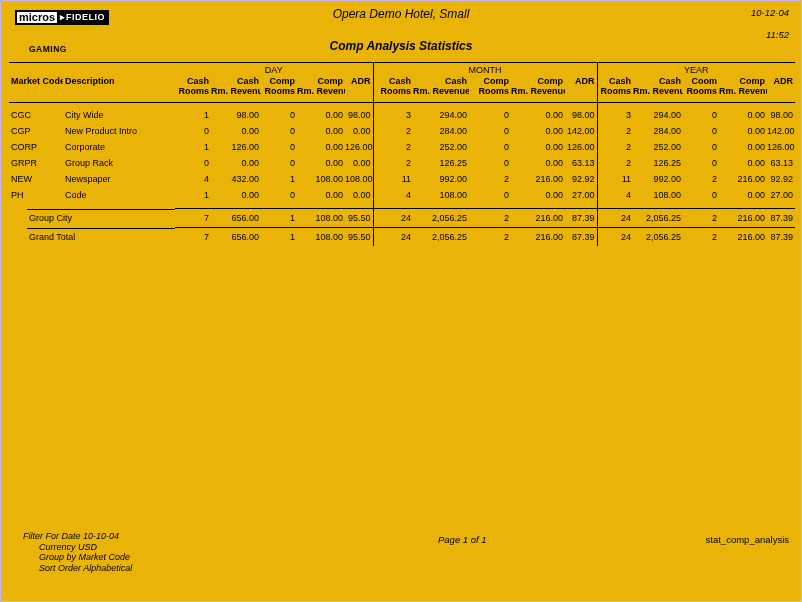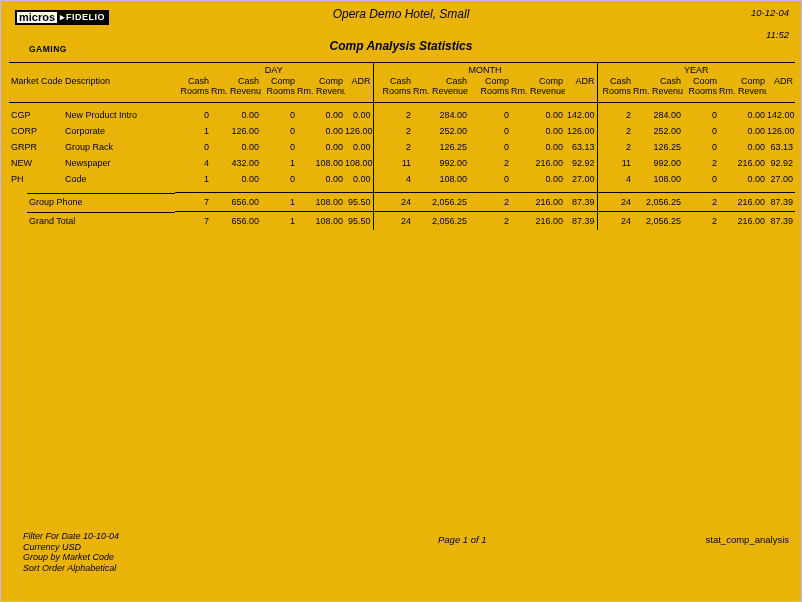--- a/index.html
+++ b/index.html
@@ -28,39 +28,39 @@
   
   table.report {
     position:absolute; top:61px; left:8px; width:786px;
     border-collapse:collapse; table-layout:fixed;
     font-size:9px; border-top:1px solid #000;
   }
   table.report th, table.report td { overflow:hidden; white-space:nowrap; }
   .group-th { text-align:center; font-weight:normal; font-size:9px; padding:2px 0 0 0; }
   .empty-th { padding:0; }
   .col-header-row th {
-    font-weight:normal; text-align:right; vertical-align:top;
+    font-weight:bold; text-align:right; vertical-align:top;
     padding:1px 2px 6px 0; border-bottom:1px solid #000; line-height:10px; font-size:9px;
   }
   .col-header-row th.h-left { text-align:left; padding-left:2px; }
   .div-left { border-left:1px solid #000; }
   tbody td { text-align:right; padding:0 2px 0 0; height:16px; font-size:9px; }
   tbody td.code, tbody td.desc { text-align:left; padding-left:2px; }
   tr.spacer td { height:4px; padding:0; }
   tr.spacer2 td { height:5px; padding:0; }
   tr.total-row td { height:18px; }
   td.total-label { text-align:left; position:relative; padding-left:20px; }
   td.total-label::before {
     content:""; position:absolute; left:18px; right:0; top:0;
     border-top:1px solid #000;
   }
   td.t-line { border-top:1px solid #000; }
   
   .footer-left { position:absolute; left:22px; top:530px; font-size:9px; font-style:italic; line-height:10.5px; }
-  .footer-left .indent { }
+  .footer-left .indent { margin-left:16px; }
   .footer-center { position:absolute; left:437px; top:533px; font-size:9.5px; font-style:italic; }
   .footer-right { position:absolute; right:12px; top:533px; font-size:9.5px; }
 </style>
 </head>
 <body>
 
 <div class="page">
 
   <div class="logo">
     <span class="logo-micros">micros</span>
@@ -168,20 +168,39 @@
           </th>
         </tr>
     </thead>
     <tbody>
         <tr class="spacer">
           <td colspan="7"></td>
           <td colspan="5" class="div-left"></td>
           <td colspan="5" class="div-left"></td>
         </tr>
         <tr>
+          <td class="code">CGC</td>
+          <td class="desc">City Wide</td>
+          <td class="">1</td>
+          <td class="">98.00</td>
+          <td class="">0</td>
+          <td class="">0.00</td>
+          <td class="">98.00</td>
+          <td class="div-left ">3</td>
+          <td class="">294.00</td>
+          <td class="">0</td>
+          <td class="">0.00</td>
+          <td class="">98.00</td>
+          <td class="div-left ">3</td>
+          <td class="">294.00</td>
+          <td class="">0</td>
+          <td class="">0.00</td>
+          <td class="">98.00</td>
+        </tr>
+        <tr>
           <td class="code">CGP</td>
           <td class="desc">New Product Intro</td>
           <td class="">0</td>
           <td class="">0.00</td>
           <td class="">0</td>
           <td class="">0.00</td>
           <td class="">0.00</td>
           <td class="div-left ">2</td>
           <td class="">284.00</td>
           <td class="">0</td>
@@ -268,21 +287,21 @@
           <td class="">0</td>
           <td class="">0.00</td>
           <td class="">27.00</td>
         </tr>
         <tr class="spacer2">
           <td colspan="7"></td>
           <td colspan="5" class="div-left"></td>
           <td colspan="5" class="div-left"></td>
         </tr>
         <tr class="total-row">
-          <td colspan="2" class="total-label">Group Phone</td>
+          <td colspan="2" class="total-label">Group City</td>
           <td class="t-line">7</td>
           <td class="t-line">656.00</td>
           <td class="t-line">1</td>
           <td class="t-line">108.00</td>
           <td class="t-line">95.50</td>
           <td class="div-left t-line">24</td>
           <td class="t-line">2,056.25</td>
           <td class="t-line">2</td>
           <td class="t-line">216.00</td>
           <td class="t-line">87.39</td>

